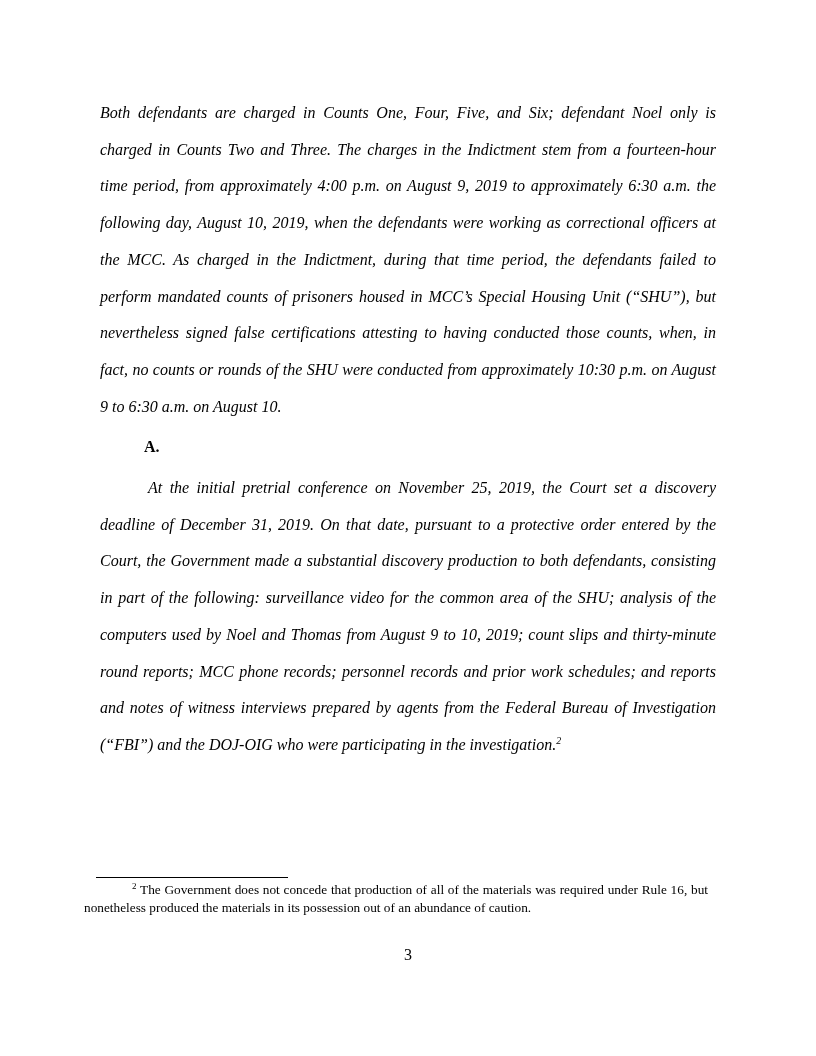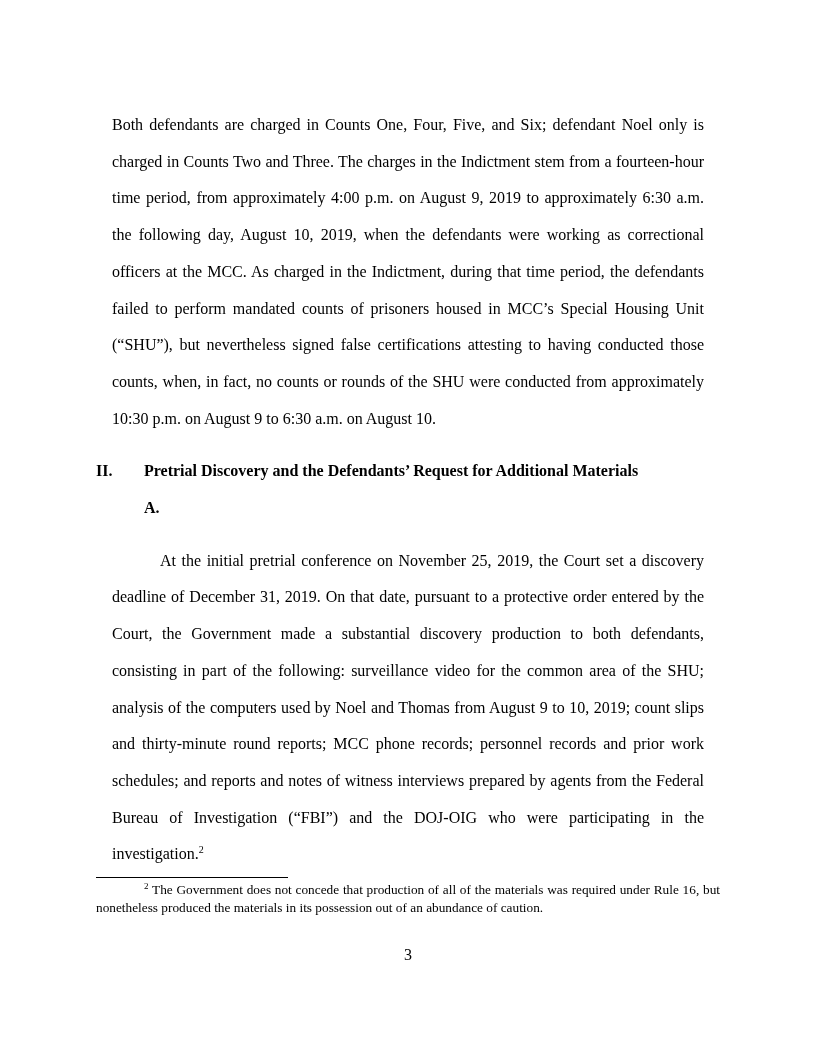--- a/index.html
+++ b/index.html
@@ -23,24 +23,25 @@
       background: #ffffff;
     }
     .body-text {
       position: absolute;
       left: 96px;
       top: 91px;
       width: 624px;
       font-size: 16px;
     }
     .para {
-      margin: 16px;
+      margin: 4px;
       line-height: 36.7px;
       text-align: justify;
       text-align-last: left;
+      font-style: italic;
     }
     .indent {
       text-indent: 48px;
     }
     .heading {
       margin: 0;
       line-height: 36.7px;
       font-weight: bold;
       display: flex;
     }
@@ -70,21 +71,21 @@
     .fn-rule {
       position: absolute;
       left: 96px;
       top: 877px;
       width: 192px;
       height: 0;
       border-top: 1px solid #000000;
     }
     .footnote {
       position: absolute;
-      left: 96px;
+      left: 84px;
       top: 881px;
       width: 624px;
       font-size: 13.3px;
       line-height: 17.6px;
       text-align: justify;
       text-align-last: left;
       text-indent: 48px;
       margin: 0;
     }
     .footnote sup {
@@ -101,24 +102,20 @@
       line-height: 20px;
     }
   </style>
 </head>
 <body>
 
 <div class="page">
   <div class="body-text">
     <p class="para">Both defendants are charged in Counts One, Four, Five, and Six; defendant Noel only is charged in Counts Two and Three.  The charges in the Indictment stem from a fourteen-hour time period, from approximately 4:00 p.m. on August 9, 2019 to approximately 6:30 a.m. the following day, August 10, 2019, when the defendants were working as correctional officers at the MCC.  As charged in the Indictment, during that time period, the defendants failed to perform mandated counts of prisoners housed in MCC’s Special Housing Unit (“SHU”), but nevertheless signed false certifications attesting to having conducted those counts, when, in fact, no counts or rounds of the SHU were conducted from approximately 10:30 p.m. on August 9 to 6:30 a.m. on August 10.</p>
 
-    <div class="heading">
-      <span class="num">II.</span>
-      <span class="title">Pretrial Discovery and the Defendants’ Request for Additional Materials</span>
-    </div>
 
     <div class="subheading">
       <span class="num">A.</span>
     </div>
 
     <p class="para indent"><span>At the initial pretrial conference on November 25, 2019, the Court set a discovery deadline of December 31, 2019.  On that date, pursuant to a protective order entered by the Court, the Government made a substantial discovery production to both defendants, consisting in part of the following: surveillance video for the common area of the SHU; analysis of the computers used by Noel and Thomas from August 9 to 10, 2019; count slips and thirty-minute round reports; MCC phone records; personnel records and prior work schedules; and reports and notes of witness interviews prepared by agents from the Federal Bureau of Investigation (“FBI”) and the DOJ-OIG who were participating in the investigation.</span><sup>2</sup></p>
 
   </div>
 
   <div class="fn-rule"></div>

